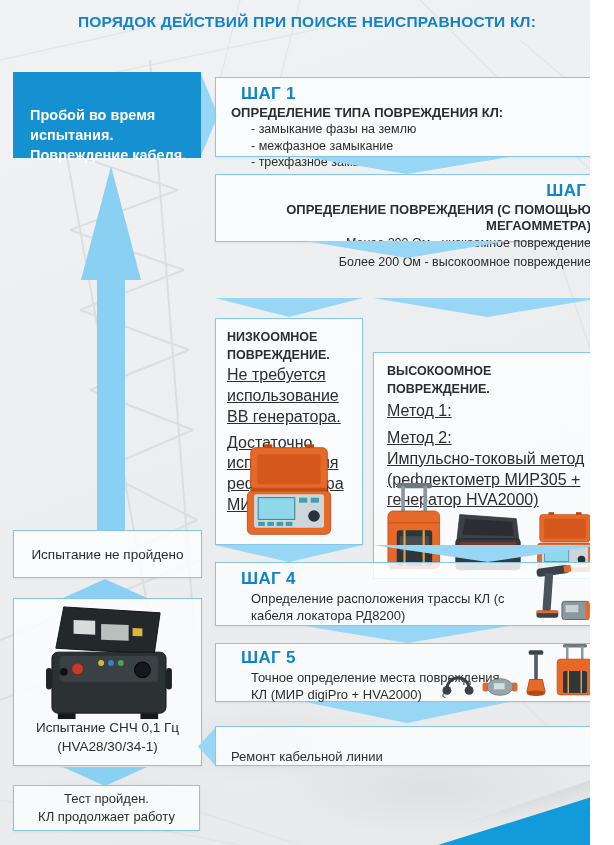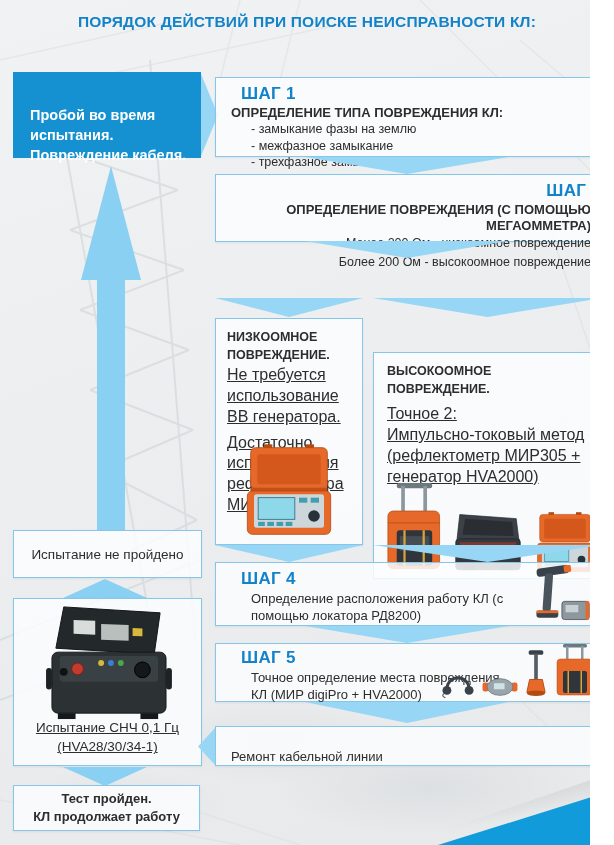--- a/index.html
+++ b/index.html
@@ -111,27 +111,27 @@
       <circle cx="68" cy="61" r="3" fill="#d8b93c"></circle>
       <circle cx="78" cy="61" r="3" fill="#3a7fd2"></circle>
       <circle cx="88" cy="61" r="3" fill="#49a84c"></circle>
       <circle cx="110" cy="68" r="8" fill="#14181a" stroke="#000"></circle>
       <circle cx="30" cy="70" r="4" fill="#111"></circle>
       <rect x="24" y="112" width="18" height="6" fill="#15191b"></rect>
       <rect x="108" y="112" width="18" height="6" fill="#15191b"></rect>
       <rect x="12" y="66" width="6" height="22" rx="3" fill="#1d2224"></rect>
       <rect x="134" y="66" width="6" height="22" rx="3" fill="#1d2224"></rect>
     </svg>
-    <div class="pre" style="position:absolute;left:0;bottom:8px;width:100%;text-align:center;font-size:13.5px;color:#2d2d2d;line-height:1.45;text-decoration:underline;">Испытание СНЧ 0,1 Гц
+    <div class="pre" style="position:absolute;left:0;bottom:8px;width:100%;text-align:center;font-size:13.5px;color:#2d2d2d;line-height:1.45;">Испытание СНЧ 0,1 Гц
 (HVA28/30/34-1)</div>
   </div>
 
   <div class="chev-down" style="left:63px;top:767px;width:84px;height:19px;background:#8ad0f2;"></div>
 
-  <div class="box center-text pre" style="left:13px;top:785px;width:187px;height:46px;font-size:13px;line-height:1.35;font-weight:bold;">
+  <div class="box center-text pre" style="left:13px;top:785px;width:187px;height:46px;font-size:13px;line-height:1.35;">
     <span class="pre">Тест пройден.
 КЛ продолжает работу</span>
   </div>
 
   <div class="box" style="left:215px;top:77px;width:387px;height:80px;">
     <div class="step-label" style="color:#1283c9;">ШАГ 1</div>
     <div class="step-heading">ОПРЕДЕЛЕНИЕ ТИПА ПОВРЕЖДЕНИЯ КЛ:</div>
     <div class="step-line">- замыкание фазы на землю</div>
     <div class="step-line">- межфазное замыкание</div>
     <div class="step-line">- трехфазное замыкание</div>
@@ -167,21 +167,22 @@
       <circle cx="90" cy="86" r="7" fill="#27323a"></circle>
       <rect x="23" y="93" width="8" height="5" fill="#3f9fae"></rect>
       <rect x="34" y="93" width="8" height="5" fill="#3f9fae"></rect>
       <rect x="45" y="93" width="8" height="5" fill="#3f9fae"></rect>
       <rect x="56" y="93" width="8" height="5" fill="#3f9fae"></rect>
     </svg>
   </div>
 
   <div class="box" style="left:373px;top:318px;width:229px;height:227px;padding:9px 8px 0 13px;margin-top:34px;">
     <div class="branch-title">ВЫСОКООМНОЕ ПОВРЕЖДЕНИЕ.</div>
-    <div class="branch-text" style="margin-top:6px;">Точное 2:</div>
+    <div class="branch-text">Метод 1:</div>
+    <div class="branch-text" style="margin-top:6px;">Метод 2:</div>
     <div class="branch-text" style="margin-top:0;">Импульсно-токовый метод (рефлектометр МИР305 + генератор HVA2000)</div>
     <div class="img-row" style="left:8px;bottom:4px;gap:5px;">
       <svg width="62" height="92" viewBox="0 0 84 122">
         <rect x="20" y="0" width="48" height="7" rx="3" fill="#6e787f"></rect>
         <rect x="26" y="4" width="5" height="36" fill="#8d979e"></rect>
         <rect x="56" y="4" width="5" height="36" fill="#8d979e"></rect>
         <rect x="8" y="38" width="70" height="78" rx="7" fill="#e6692a" stroke="#b34a12"></rect>
         <line x1="8" y1="54" x2="78" y2="54" stroke="#b34a12"></line>
         <rect x="20" y="64" width="48" height="48" rx="4" fill="#2f353a"></rect>
         <rect x="24" y="72" width="40" height="20" fill="#454c52"></rect>
@@ -208,21 +209,21 @@
         <rect x="23" y="93" width="40" height="5" fill="#3f9fae"></rect>
       </svg>
     </div>
   </div>
 
   <div class="chev-down" style="left:215px;top:545px;width:148px;height:17px;background:#97d7f5;"></div>
   <div class="chev-down" style="left:373px;top:545px;width:229px;height:17px;background:#97d7f5;"></div>
 
   <div class="box" style="left:215px;top:562px;width:387px;height:64px;">
     <div class="step-label" style="color:#1283c9;">ШАГ 4</div>
-    <div class="step-line" style="font-size:13px;max-width:290px;">Определение расположения работу КЛ (с помощью локатора РД8200)</div>
+    <div class="step-line" style="font-size:13px;max-width:290px;">Определение расположения трассы КЛ (с кабеля локатора РД8200)</div>
     <svg width="88" height="60" viewBox="0 0 92 66" style="position:absolute;right:6px;top:2px;">
       <rect x="30" y="2" width="36" height="9" rx="4" fill="#39424a" transform="rotate(-8 48 6)"></rect>
       <rect x="60" y="0" width="8" height="8" rx="2" fill="#e6692a" transform="rotate(-8 64 4)"></rect>
       <rect x="38" y="9" width="9" height="42" rx="3" fill="#4a545c" transform="rotate(4 42 30)"></rect>
       <rect x="30" y="50" width="24" height="8" rx="3" fill="#39424a"></rect>
       <rect x="30" y="50" width="24" height="3" fill="#e6692a"></rect>
       <rect x="58" y="40" width="30" height="20" rx="3" fill="#8d979e" stroke="#555e66"></rect>
       <rect x="62" y="44" width="14" height="8" fill="#c8d2d6"></rect>
       <rect x="84" y="40" width="4" height="20" fill="#e6692a"></rect>
     </svg>

